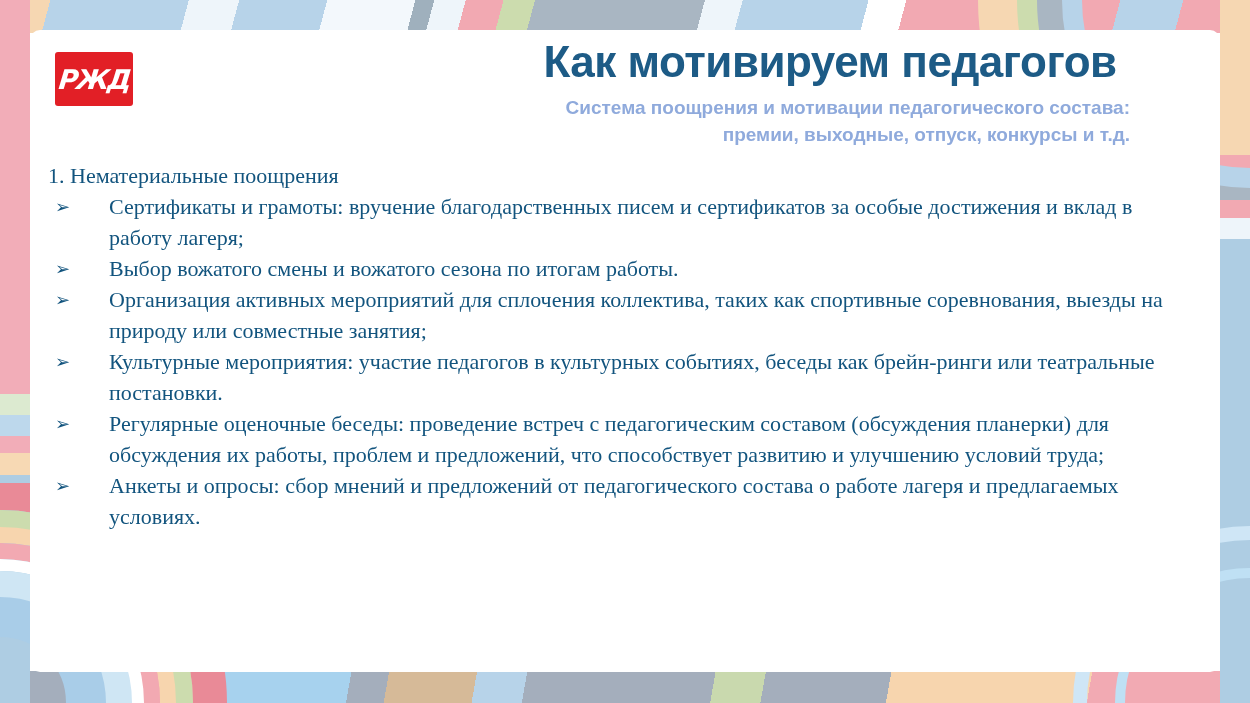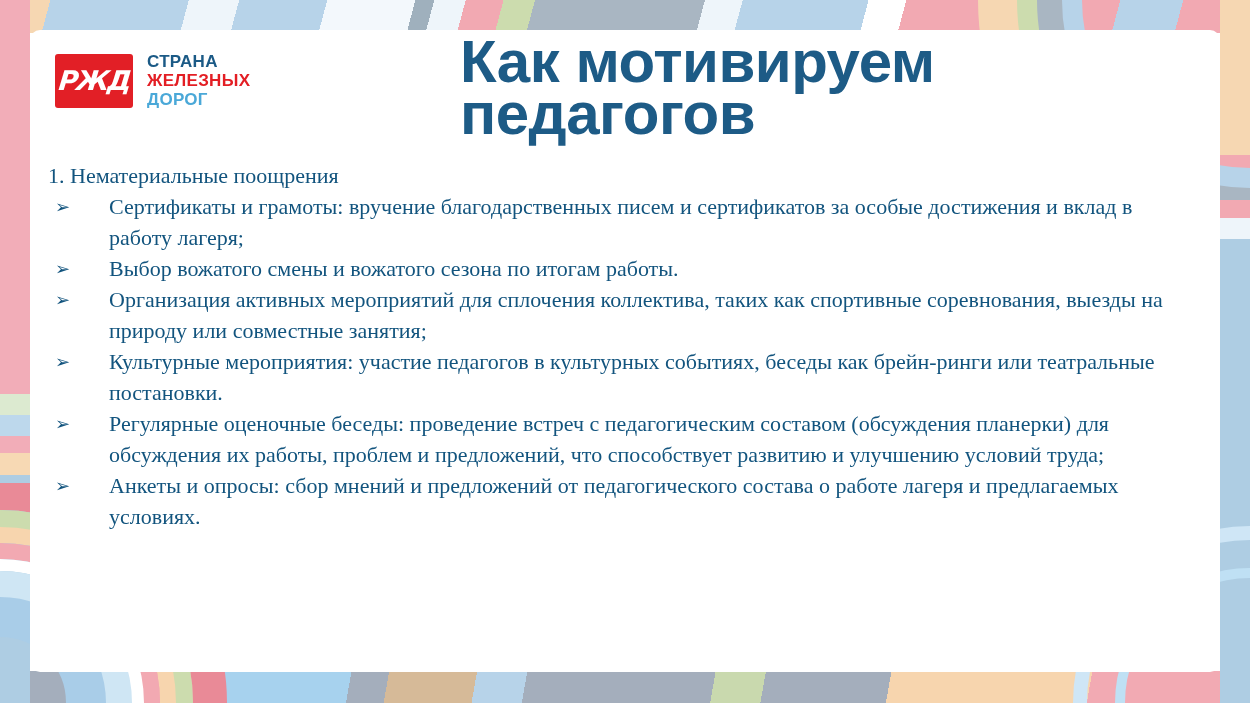--- a/index.html
+++ b/index.html
@@ -64,22 +64,22 @@
     transform:skewX(-6deg);
   }
   .logo-text{margin-left:14px;font-weight:bold;font-size:17px;line-height:19px;letter-spacing:.3px;}
   .logo-line1{color:#1b5a86;}
   .logo-line2{color:#e31e24;}
   .logo-line3{color:#4aa8d8;}
 
   
   .title-block{position:absolute;top:6px;right:20px;width:740px;}
   .slide-title{
-    margin:0;font-size:60px;font-weight:bold;letter-spacing:-0.5px;
-    color:#1d5b86;text-align:left;line-height:52px;
+    margin:0;font-size:44px;font-weight:bold;letter-spacing:-0.5px;
+    color:#1d5b86;text-align:center;line-height:52px;
   }
   .subtitle{
     margin-top:6px;text-align:right;padding-right:70px;
     color:#8faadc;font-size:19px;line-height:27px;font-weight:bold;
   }
 
   
   .body-text{
     position:absolute;left:18px;top:130px;width:1150px;
     font-family:"Liberation Serif","DejaVu Serif",serif;
@@ -131,29 +131,28 @@
       <circle cx="240" cy="190" r="130" stroke="#bfe0f4" stroke-width="10"></circle>
     </g>
   </svg>
 
   <div class="panel">
 
     <div class="logo">
       <div class="logo-mark">
         <span>РЖД</span>
       </div>
-      <div class="logo-text">
-        <div class="logo-line1">СТРАНА</div>
-        <div class="logo-line2">ЖЕЛЕЗНЫХ</div>
-        <div class="logo-line3">ДОРОГ</div>
-      </div>
     </div>
 
     <div class="title-block">
       <h1 class="slide-title">Как мотивируем педагогов</h1>
+      <div class="subtitle">
+        <div>Система поощрения и мотивации педагогического состава:</div>
+        <div>премии, выходные, отпуск, конкурсы и т.д.</div>
+      </div>
     </div>
 
     <div class="body-text">
 
       <section>
         <div class="sec-heading">1. Нематериальные поощрения</div>
         <div class="bullet">
           <span class="arrow">➢</span>
           <span class="btext">Сертификаты и грамоты: вручение благодарственных писем и сертификатов за особые достижения и вклад в работу лагеря;</span>
         </div>

